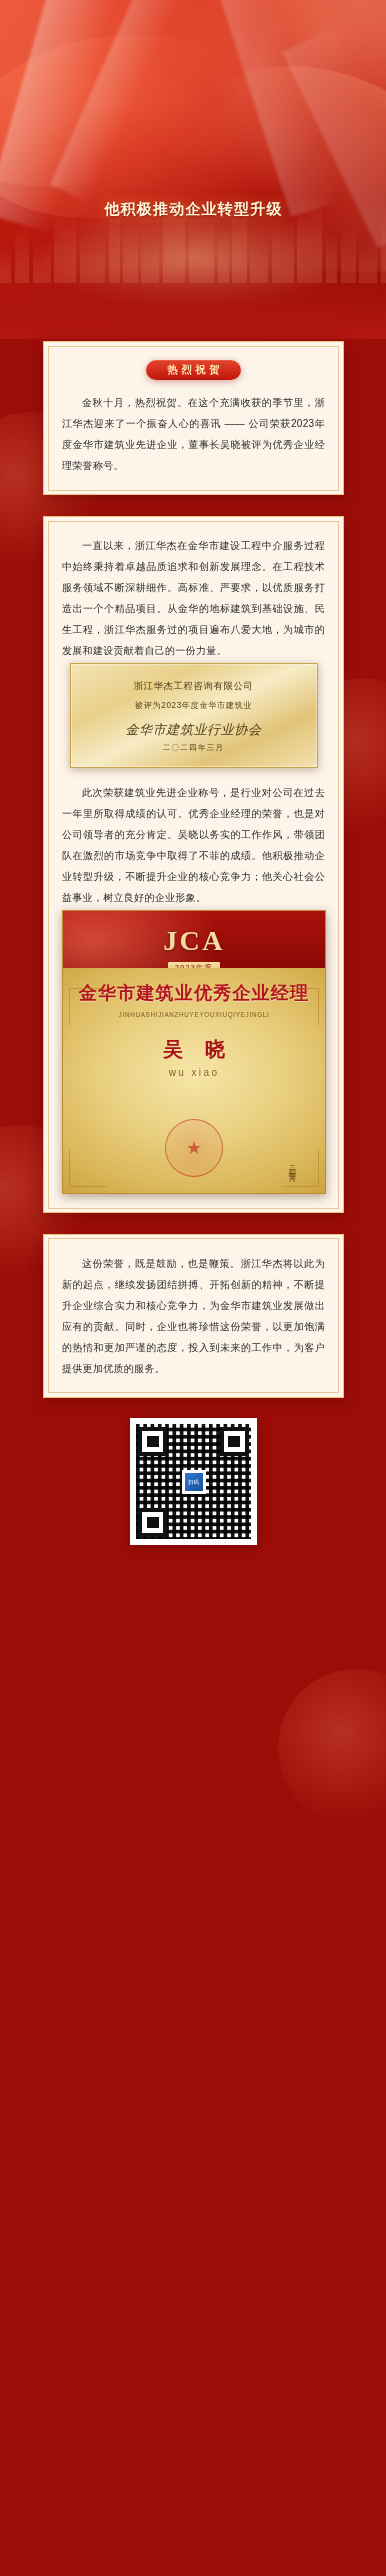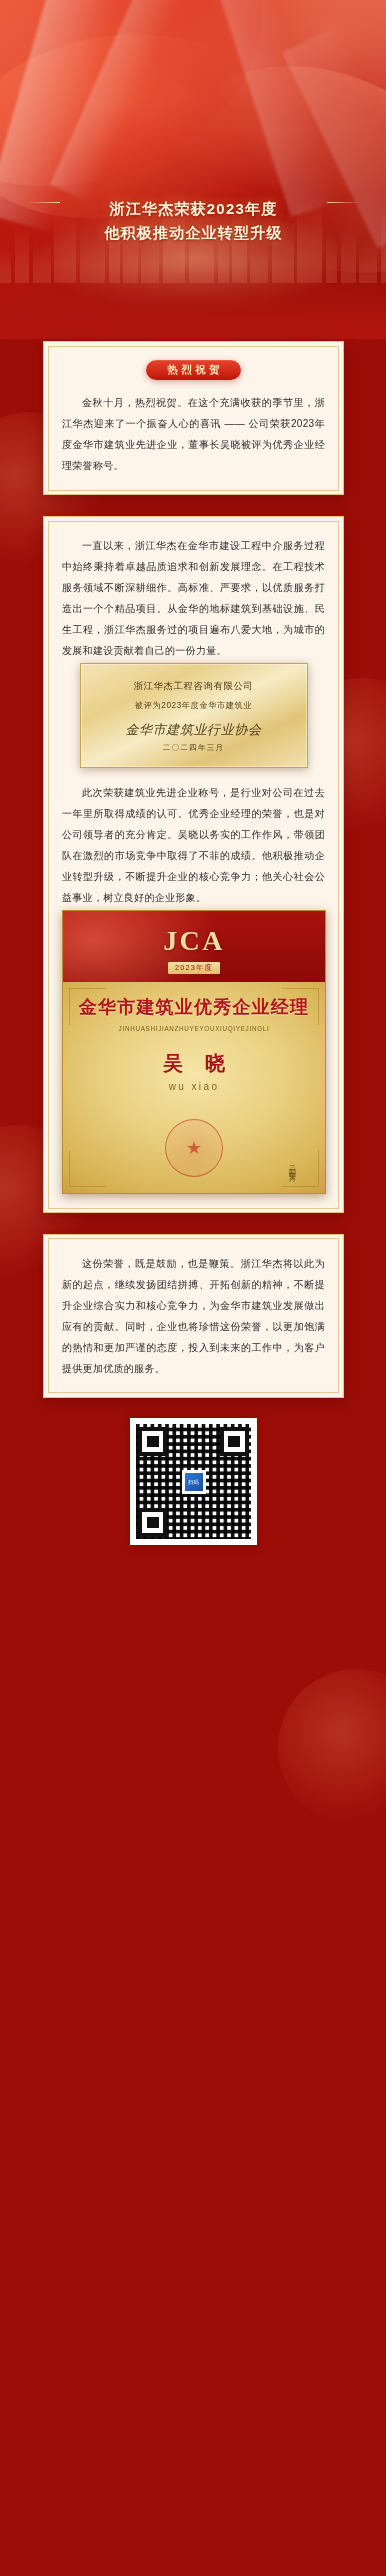--- a/index.html
+++ b/index.html
@@ -170,21 +170,21 @@
     font-weight: bold;
     letter-spacing: 3.6px;
     text-indent: 3.6px;
     box-shadow: 0 1.8px 6px rgba(140,10,0,.35), inset 0 0.6px 0 rgba(255,255,255,.25);
   }
 
   
   .plaque {
     position: relative;
     margin: 2.4px auto 0;
-    width: 228px;
+    width: 248px;
     padding: 15.7px 11px 14.5px;
     text-align: center;
     background:
       linear-gradient(155deg, #f4e4b4 0%, #e9d08a 28%, #f7ecc6 50%, #e2c478 74%, #f2e0ae 100%);
     border: 1.8px solid #c9a martial;
     border: 1.8px solid #c9a council;
     border: 1.8px solid #c9a24a;
     box-shadow: 0 2.4px 8.5px rgba(90,50,0,.35), inset 0 0 0 1.2px rgba(255,255,255,.35);
   }
   .plaque .pl-org {
@@ -230,21 +230,21 @@
     width: 264px;
     height: 284px;
     overflow: hidden;
     text-align: center;
     background:
       radial-gradient(ellipse 218px 157px at 50% 58%, #f6e6a8 0%, #e8cd7c 45%, #d8b455 78%, #c89f3f 100%);
     border: 1.8px solid #c08b2c;
     box-shadow: 0 3px 9.7px rgba(80,40,0,.4);
   }
   .award .aw-top {
-    height: 71px;
+    height: 57px;
     background: linear-gradient(180deg, #a9110c 0%, #8c0a06 100%);
     position: relative;
     overflow: hidden;
   }
   .award .aw-top:before {
     content: "";
     position: absolute; left: -24px; top: -24px; width: 181px; height: 133px;
     background: radial-gradient(ellipse at 30% 40%, rgba(255,120,90,.55), rgba(255,80,50,0) 70%);
   }
   .aw-jca {
@@ -417,25 +417,20 @@
         <i style="left: 272px; width: 22px; height: 63px;"></i>
         <i style="left: 297px; width: 25.4px; height: 91px;"></i>
         <i style="left: 326px; width: 11px; height: 48px;"></i>
         <i style="left: 341px; width: 14.5px; height: 57px;"></i>
         <i style="left: 359px; width: 18px; height: 39px;"></i>
         <i style="left: 381px; width: 22px; height: 76px;"></i>
       </div>
     <div class="hero-glow"></div>
 
     <div class="title-wrap">
-      <div style="position:relative;">
-        <span class="title-deco left"></span>
-        <span class="title-deco right"></span>
-        <div class="title-line">浙江华杰荣获2023年度</div>
-      </div>
       <div class="title-line">他积极推动企业转型升级</div>
     </div>
 
     <div class="hero-bottom-fade"></div>
   </div>
 
   <div class="body-wrap">
     <div class="bg-flourish" style="left:-48px; top:73px;"></div>
     <div class="bg-flourish" style="right:-54px; top:339px;"></div>
     <div class="bg-flourish" style="left:-60px; top:786px;"></div>

